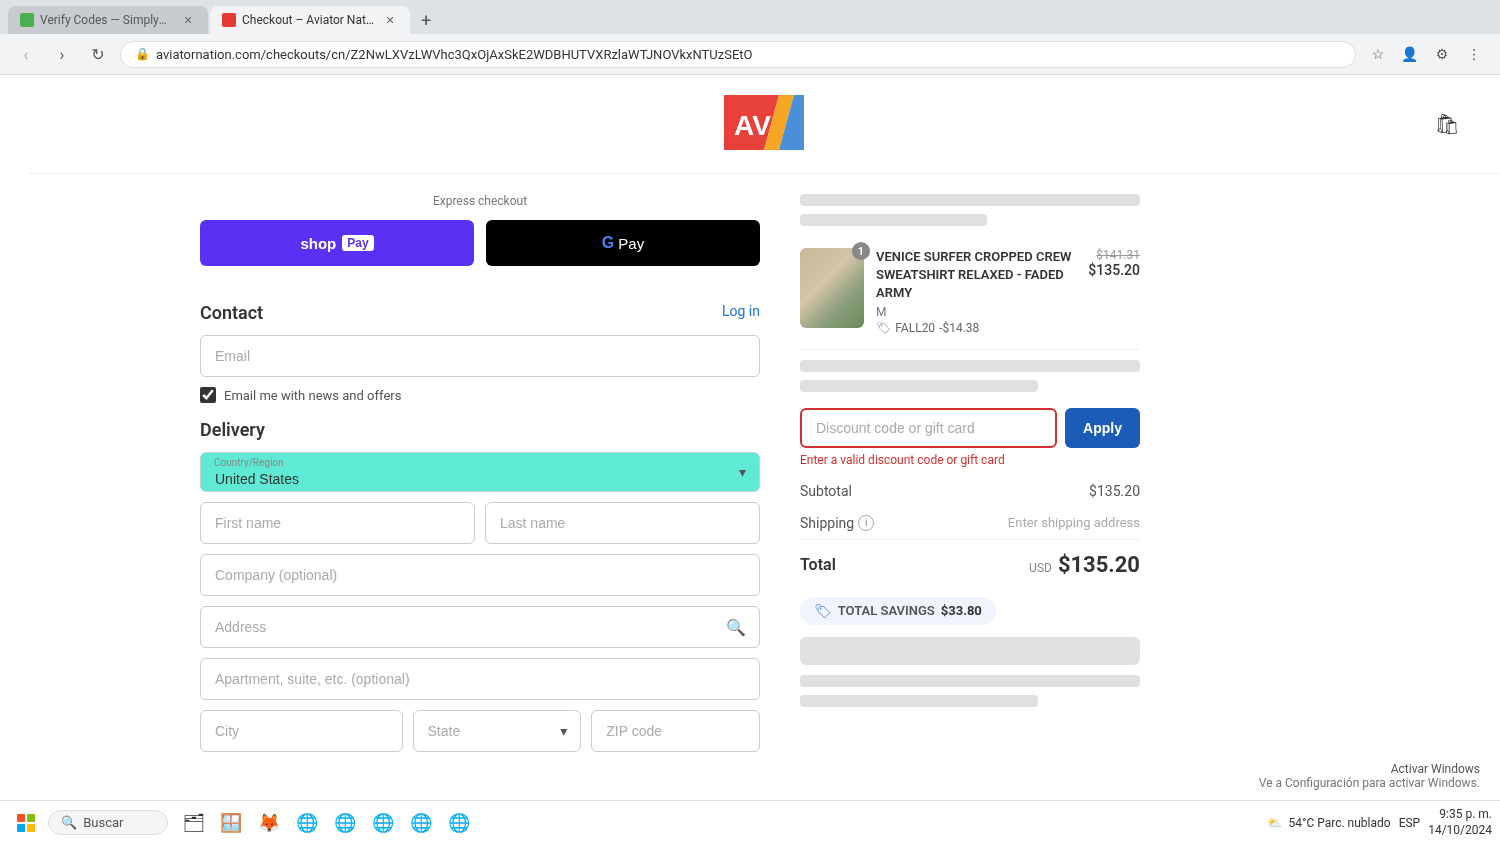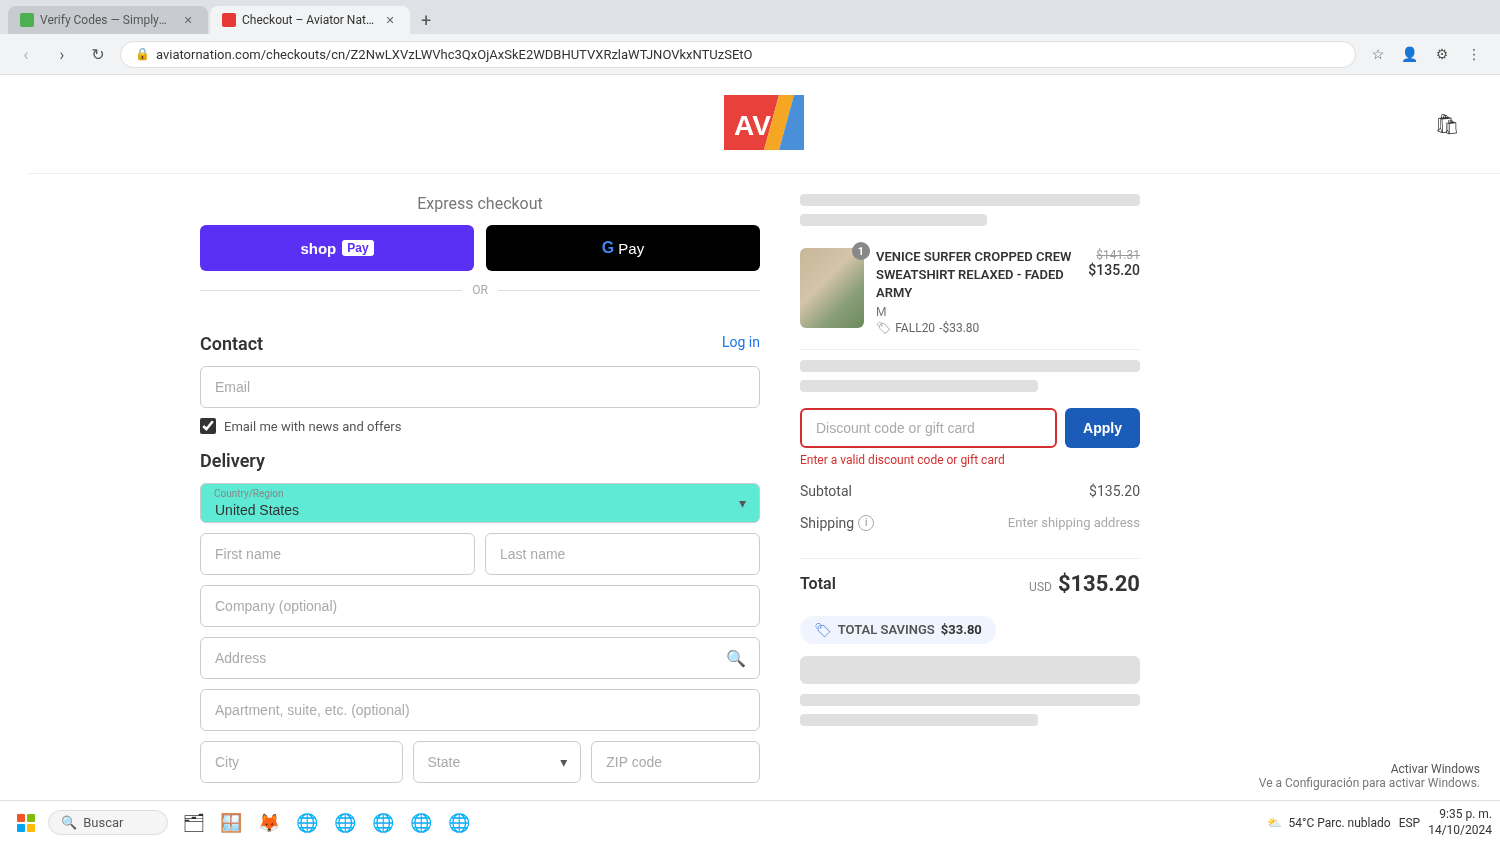--- a/index.html
+++ b/index.html
@@ -135,21 +135,21 @@
     .checkout-form {
       flex: 1;
       max-width: 560px;
     }
 
     .express-checkout {
       text-align: center;
       margin-bottom: 20px;
     }
     .express-label {
-      font-size: 16px;
+      font-size: 12px;
       color: #777;
       margin-bottom: 12px;
     }
     .express-buttons {
       display: flex;
       gap: 12px;
       margin-bottom: 12px;
     }
     .shop-pay-btn {
       flex: 1;
@@ -415,21 +415,21 @@
       color: #888;
     }
     .shipping-note { font-size: 13px; color: #aaa; }
 
     .total-line {
       display: flex;
       justify-content: space-between;
       align-items: center;
       padding: 12px 0;
       border-top: 1px solid #eee;
-      margin-top: 19px;
+      margin-top: 0;
     }
     .total-label { font-size: 16px; font-weight: 600; color: #333; }
     .total-amount-wrap { display: flex; align-items: baseline; gap: 6px; }
     .total-currency { font-size: 12px; color: #888; }
     .total-amount { font-size: 22px; font-weight: 700; color: #333; }
 
     .savings-badge {
       display: flex;
       align-items: center;
       gap: 6px;
@@ -572,25 +572,20 @@
       <div class="express-buttons">
         <button class="shop-pay-btn">
           <span>shop</span>
           <span style="background:#fff; color:#5a31f4; font-weight:700; font-size:12px; padding:1px 5px; border-radius:3px;">Pay</span>
         </button>
         <button class="gpay-btn">
           <span class="gpay-g">G</span>
           <span>Pay</span>
         </button>
       </div>
-      <div class="or-divider">
-        <div class="or-line"></div>
-        <span>OR</span>
-        <div class="or-line"></div>
-      </div>
     </div>
 
     <div class="contact-header">
       <h2 class="section-title">Contact</h2>
       <a href="#" class="login-link">Log in</a>
     </div>
     <div class="form-row">
       <input class="form-input" type="email" placeholder="Email" style="">
     </div>
     <div class="checkbox-row">
@@ -665,21 +660,21 @@
           <div class="product-img-placeholder"></div>
         </div>
         <div class="product-badge">1</div>
       </div>
       <div class="product-info">
         <div class="product-name">VENICE SURFER CROPPED CREW SWEATSHIRT RELAXED - FADED ARMY</div>
         <div class="product-variant">M</div>
         <div class="product-discount">
           <span class="discount-tag">🏷</span>
           <span>FALL20</span>
-          <span>-$33.80</span>
+          <span>-$14.38</span>
         </div>
       </div>
       <div class="product-prices">
         <div class="price-original">$141.31</div>
         <div class="price-current">$135.20</div>
       </div>
     </div>
 
     <div class="skeleton-bar full" style="margin-top:10px;"></div>
     <div class="skeleton-bar medium"></div>

